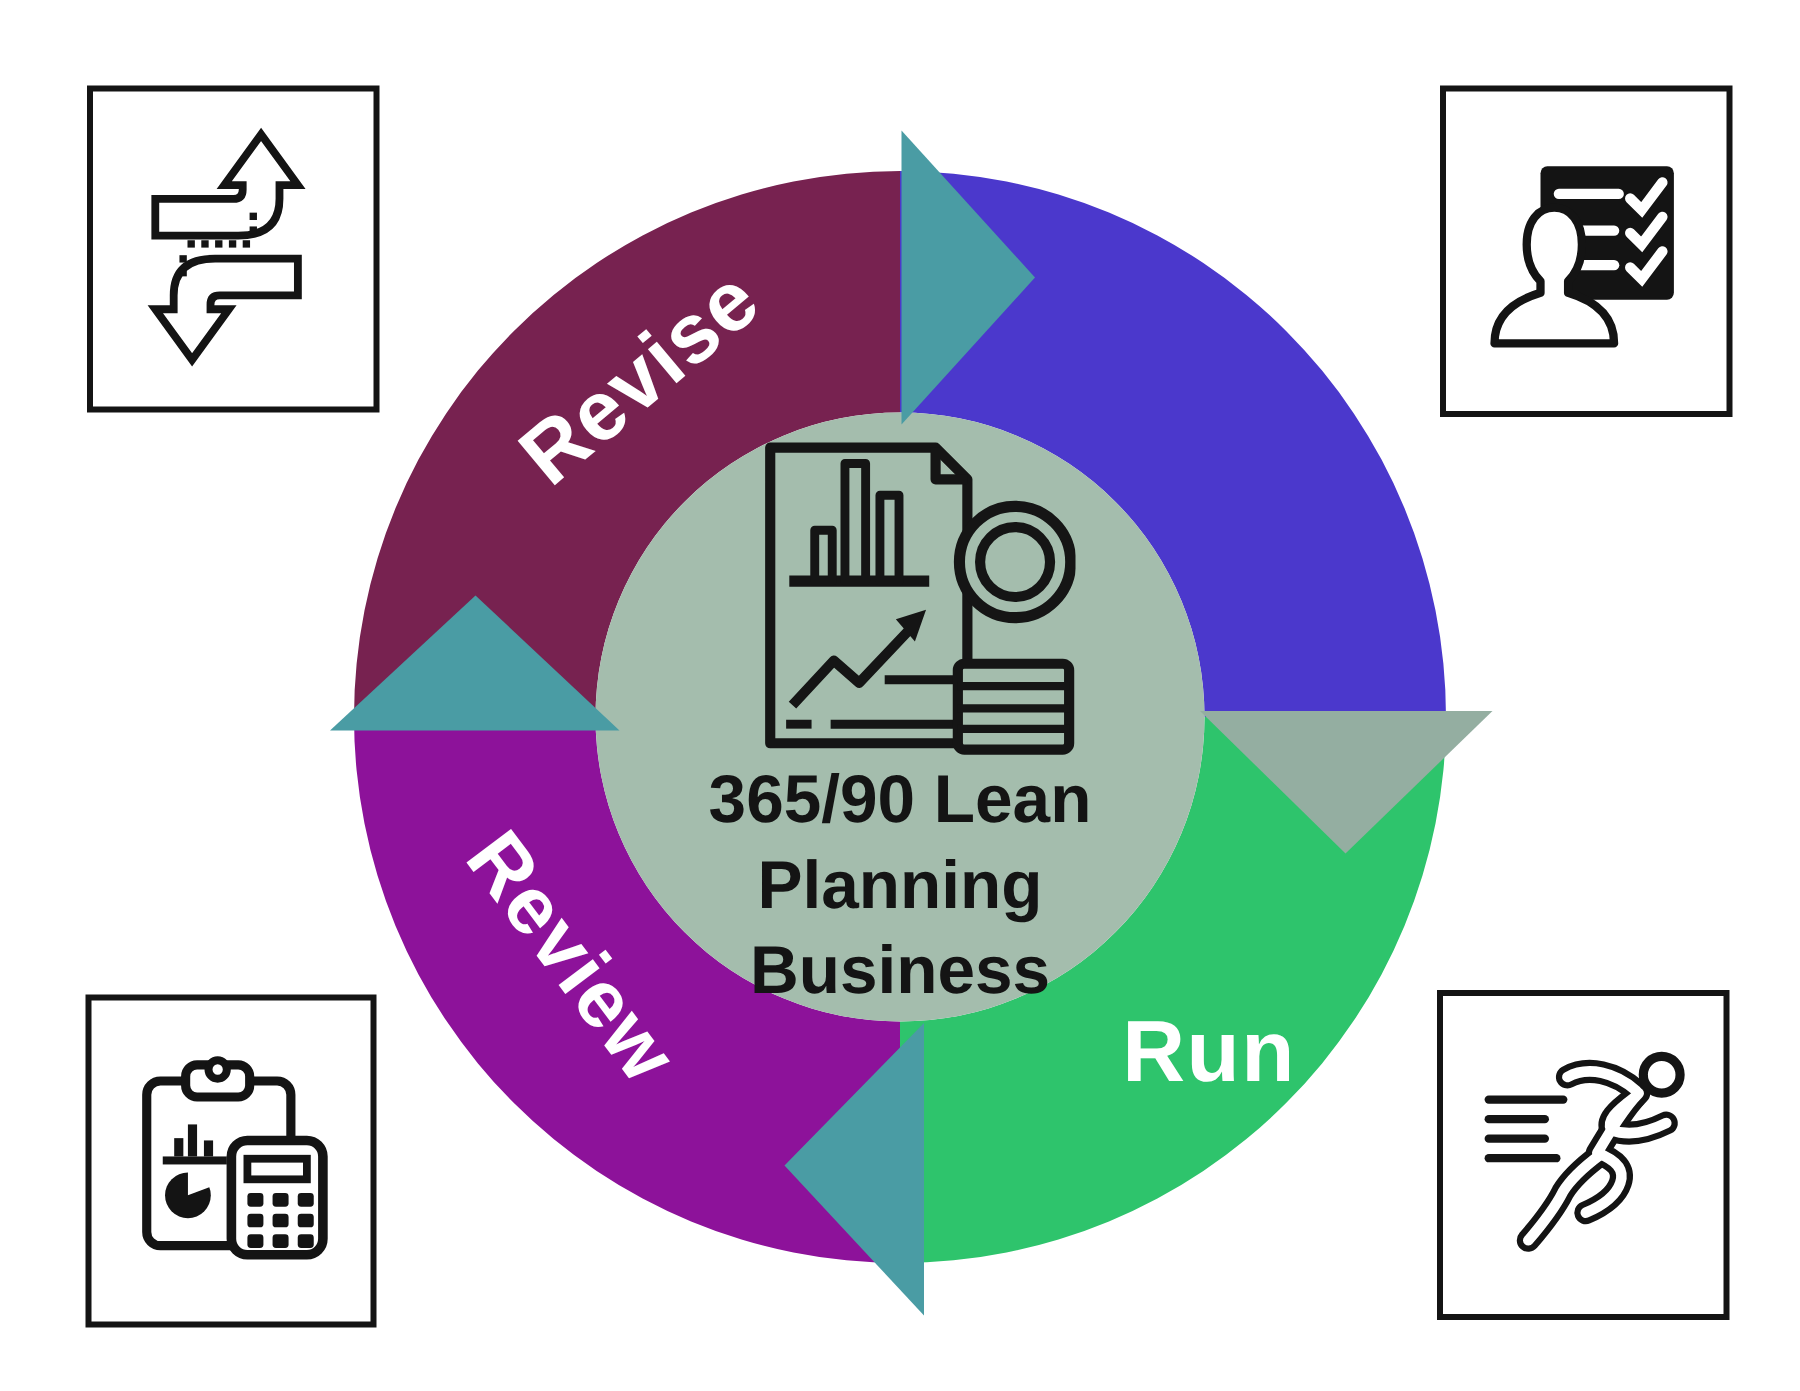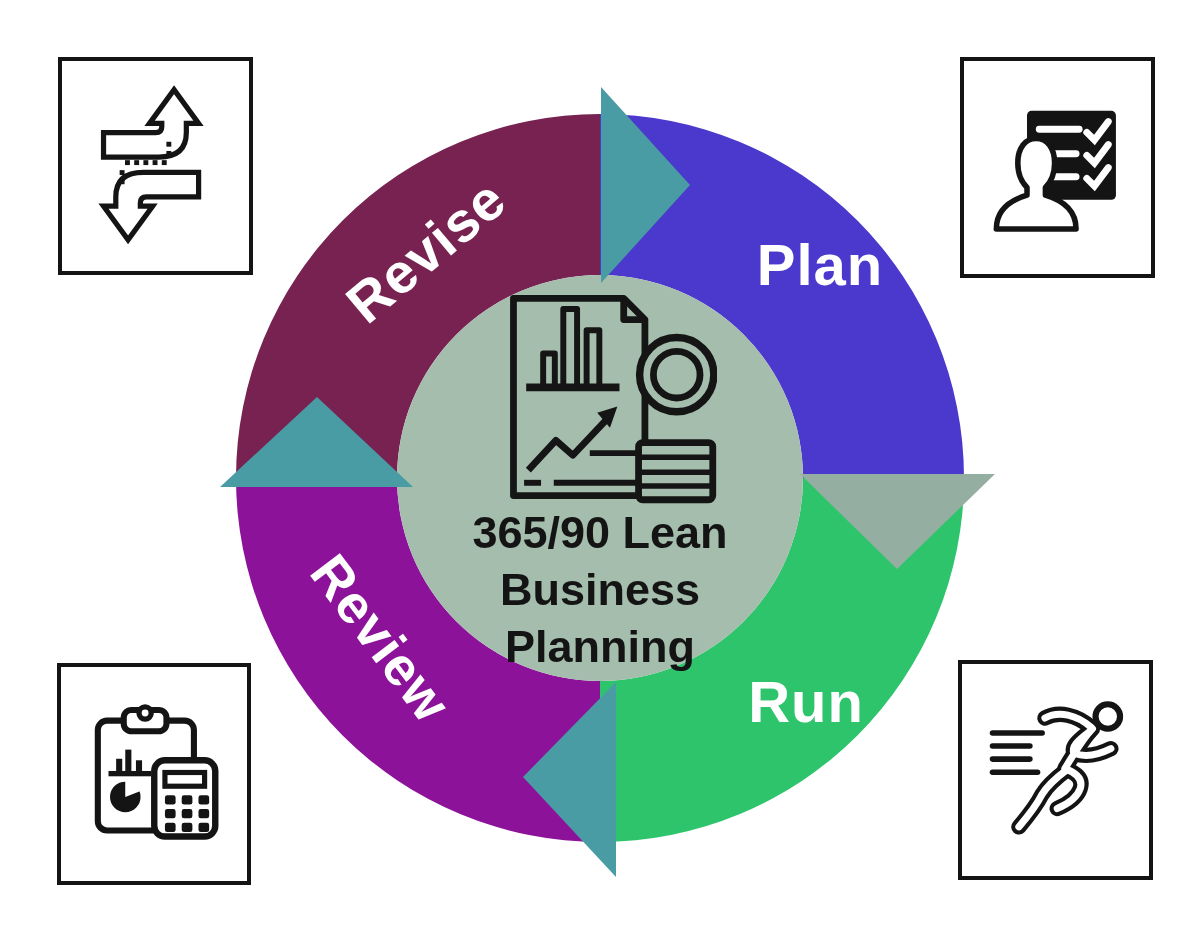--- a/index.html
+++ b/index.html
@@ -99,28 +99,27 @@
       <circle cx="81" cy="39" r="11" stroke-width="3.2"></circle>
 
       <rect x="63" y="71" width="35" height="27" rx="2" fill="#A4BDAD" stroke-width="3.2"></rect>
       <path d="M 63 78 L 98 78" stroke-width="2.6"></path>
       <path d="M 63 85 L 98 85" stroke-width="2.6"></path>
       <path d="M 63 91.5 L 98 91.5" stroke-width="2.6"></path>
     </g>
   </svg>
 
   <div class="seg-label revise">Revise</div>
-  <div class="seg-label plan">Plan</div>
   <div class="seg-label run">Run</div>
   <div class="seg-label review">Review</div>
 
   <div class="center-title">
     <div>365/90 Lean</div>
+    <div>Planning</div>
     <div>Business</div>
-    <div>Planning</div>
   </div>
 
   <div class="corner-box tl">
     <svg viewBox="0 0 100 112">
       <g fill="#ffffff" stroke="#141414" stroke-width="3.4" stroke-linejoin="miter">
         <path d="M 46 28 L 62 6 L 78 28 L 70 28 L 70 34 Q 70 50 52 50 L 16 50 L 16 34 L 50 34 Q 54 34 54 30 L 54 28 Z"></path>
         <path d="M 48 82 L 32 104 L 16 82 L 24 82 L 24 76 Q 24 60 42 60 L 78 60 L 78 76 L 44 76 Q 40 76 40 80 L 40 82 Z"></path>
       </g>
       <g fill="#141414" stroke="none">
         <rect x="30" y="52" width="3.2" height="3.2"></rect>

